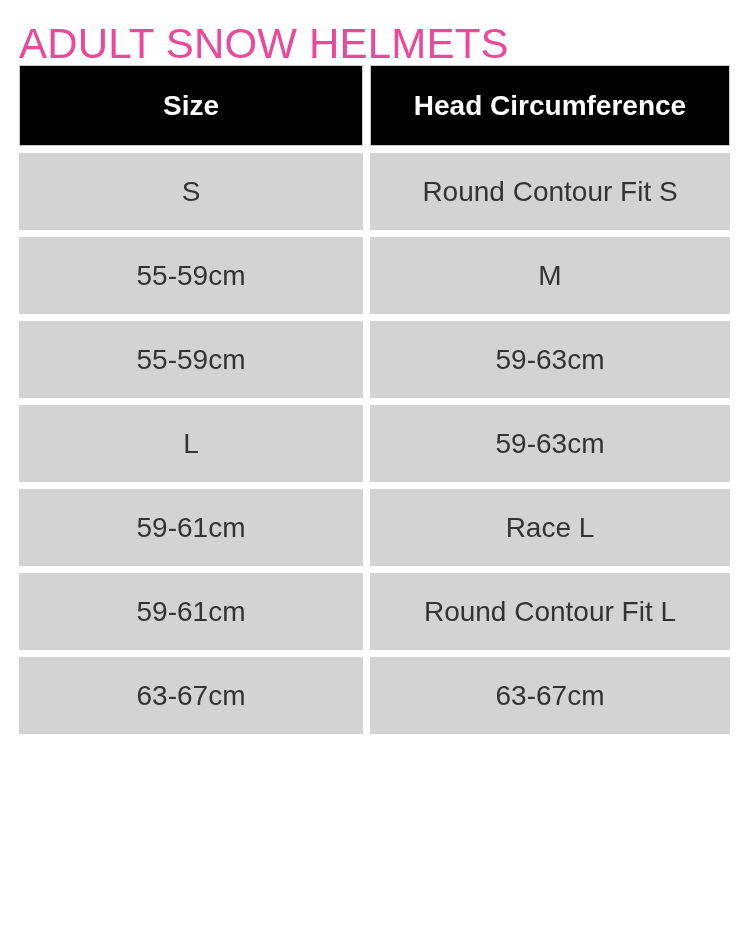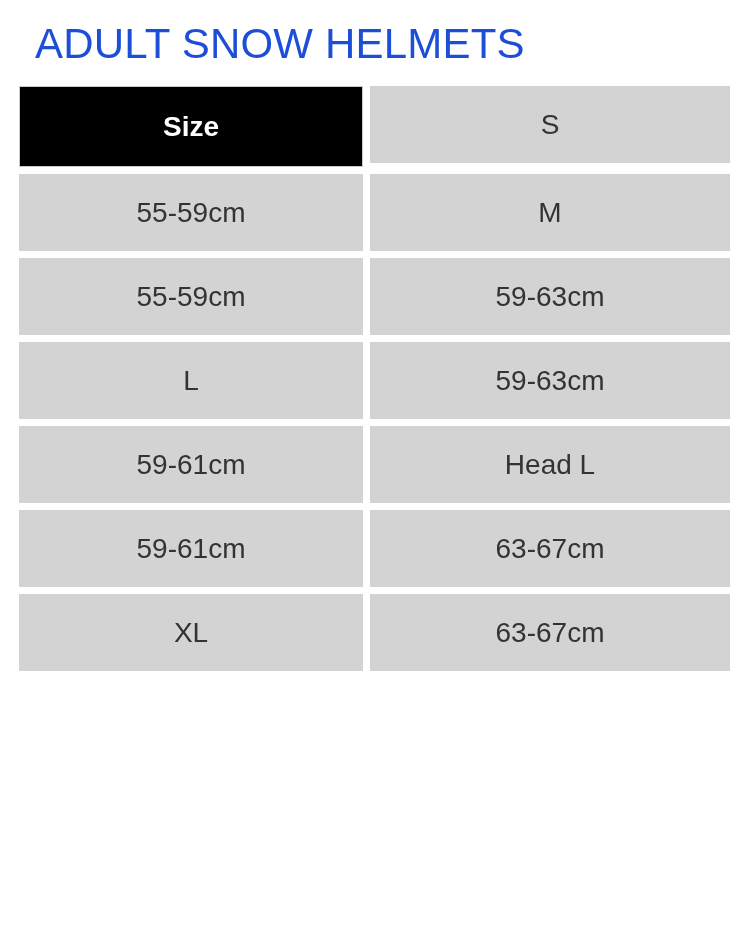--- a/index.html
+++ b/index.html
@@ -14,27 +14,26 @@
     height: 931px;
     box-sizing: border-box;
     padding: 13px 20px 0 19px;
     background: #ffffff;
     overflow: hidden;
   }
   .page-title {
     font-size: 42px;
     line-height: 1.0;
     font-weight: 400;
-    color: #1d4ed8;
+    color: #ec4899;
     letter-spacing: 0.2px;
-    margin: 0 0 0 16px;
+    margin: 0 0 0 0;
     padding-top: 10px;
   }
   .size-table {
-    margin-top: 21px;
     width: 712px;
     display: grid;
     grid-template-columns: 344px 360px;
     column-gap: 7px;
     row-gap: 7px;
   }
   .cell {
     display: flex;
     align-items: center;
     justify-content: center;
@@ -60,37 +59,39 @@
 </head>
 <body>
 
 <div class="page">
 
   <h1 class="page-title">ADULT SNOW HELMETS</h1>
 
   <div class="size-table">
 
     <div class="cell header-cell">Size</div>
+    <div class="cell header-cell">Head Circumference</div>
 
     <div class="cell data-cell">S</div>
 
+    <div class="cell data-cell">Round Contour Fit S</div>
     <div class="cell data-cell">55-59cm</div>
 
     <div class="cell data-cell">M</div>
     <div class="cell data-cell">55-59cm</div>
 
     <div class="cell data-cell">59-63cm</div>
 
     <div class="cell data-cell">L</div>
     <div class="cell data-cell">59-63cm</div>
 
     <div class="cell data-cell">59-61cm</div>
 
-    <div class="cell data-cell">Head L</div>
+    <div class="cell data-cell">Race L</div>
     <div class="cell data-cell">59-61cm</div>
 
+    <div class="cell data-cell">Round Contour Fit L</div>
     <div class="cell data-cell">63-67cm</div>
 
-    <div class="cell data-cell">XL</div>
     <div class="cell data-cell">63-67cm</div>
 
   </div>
 </div>
 
 </body></html>

